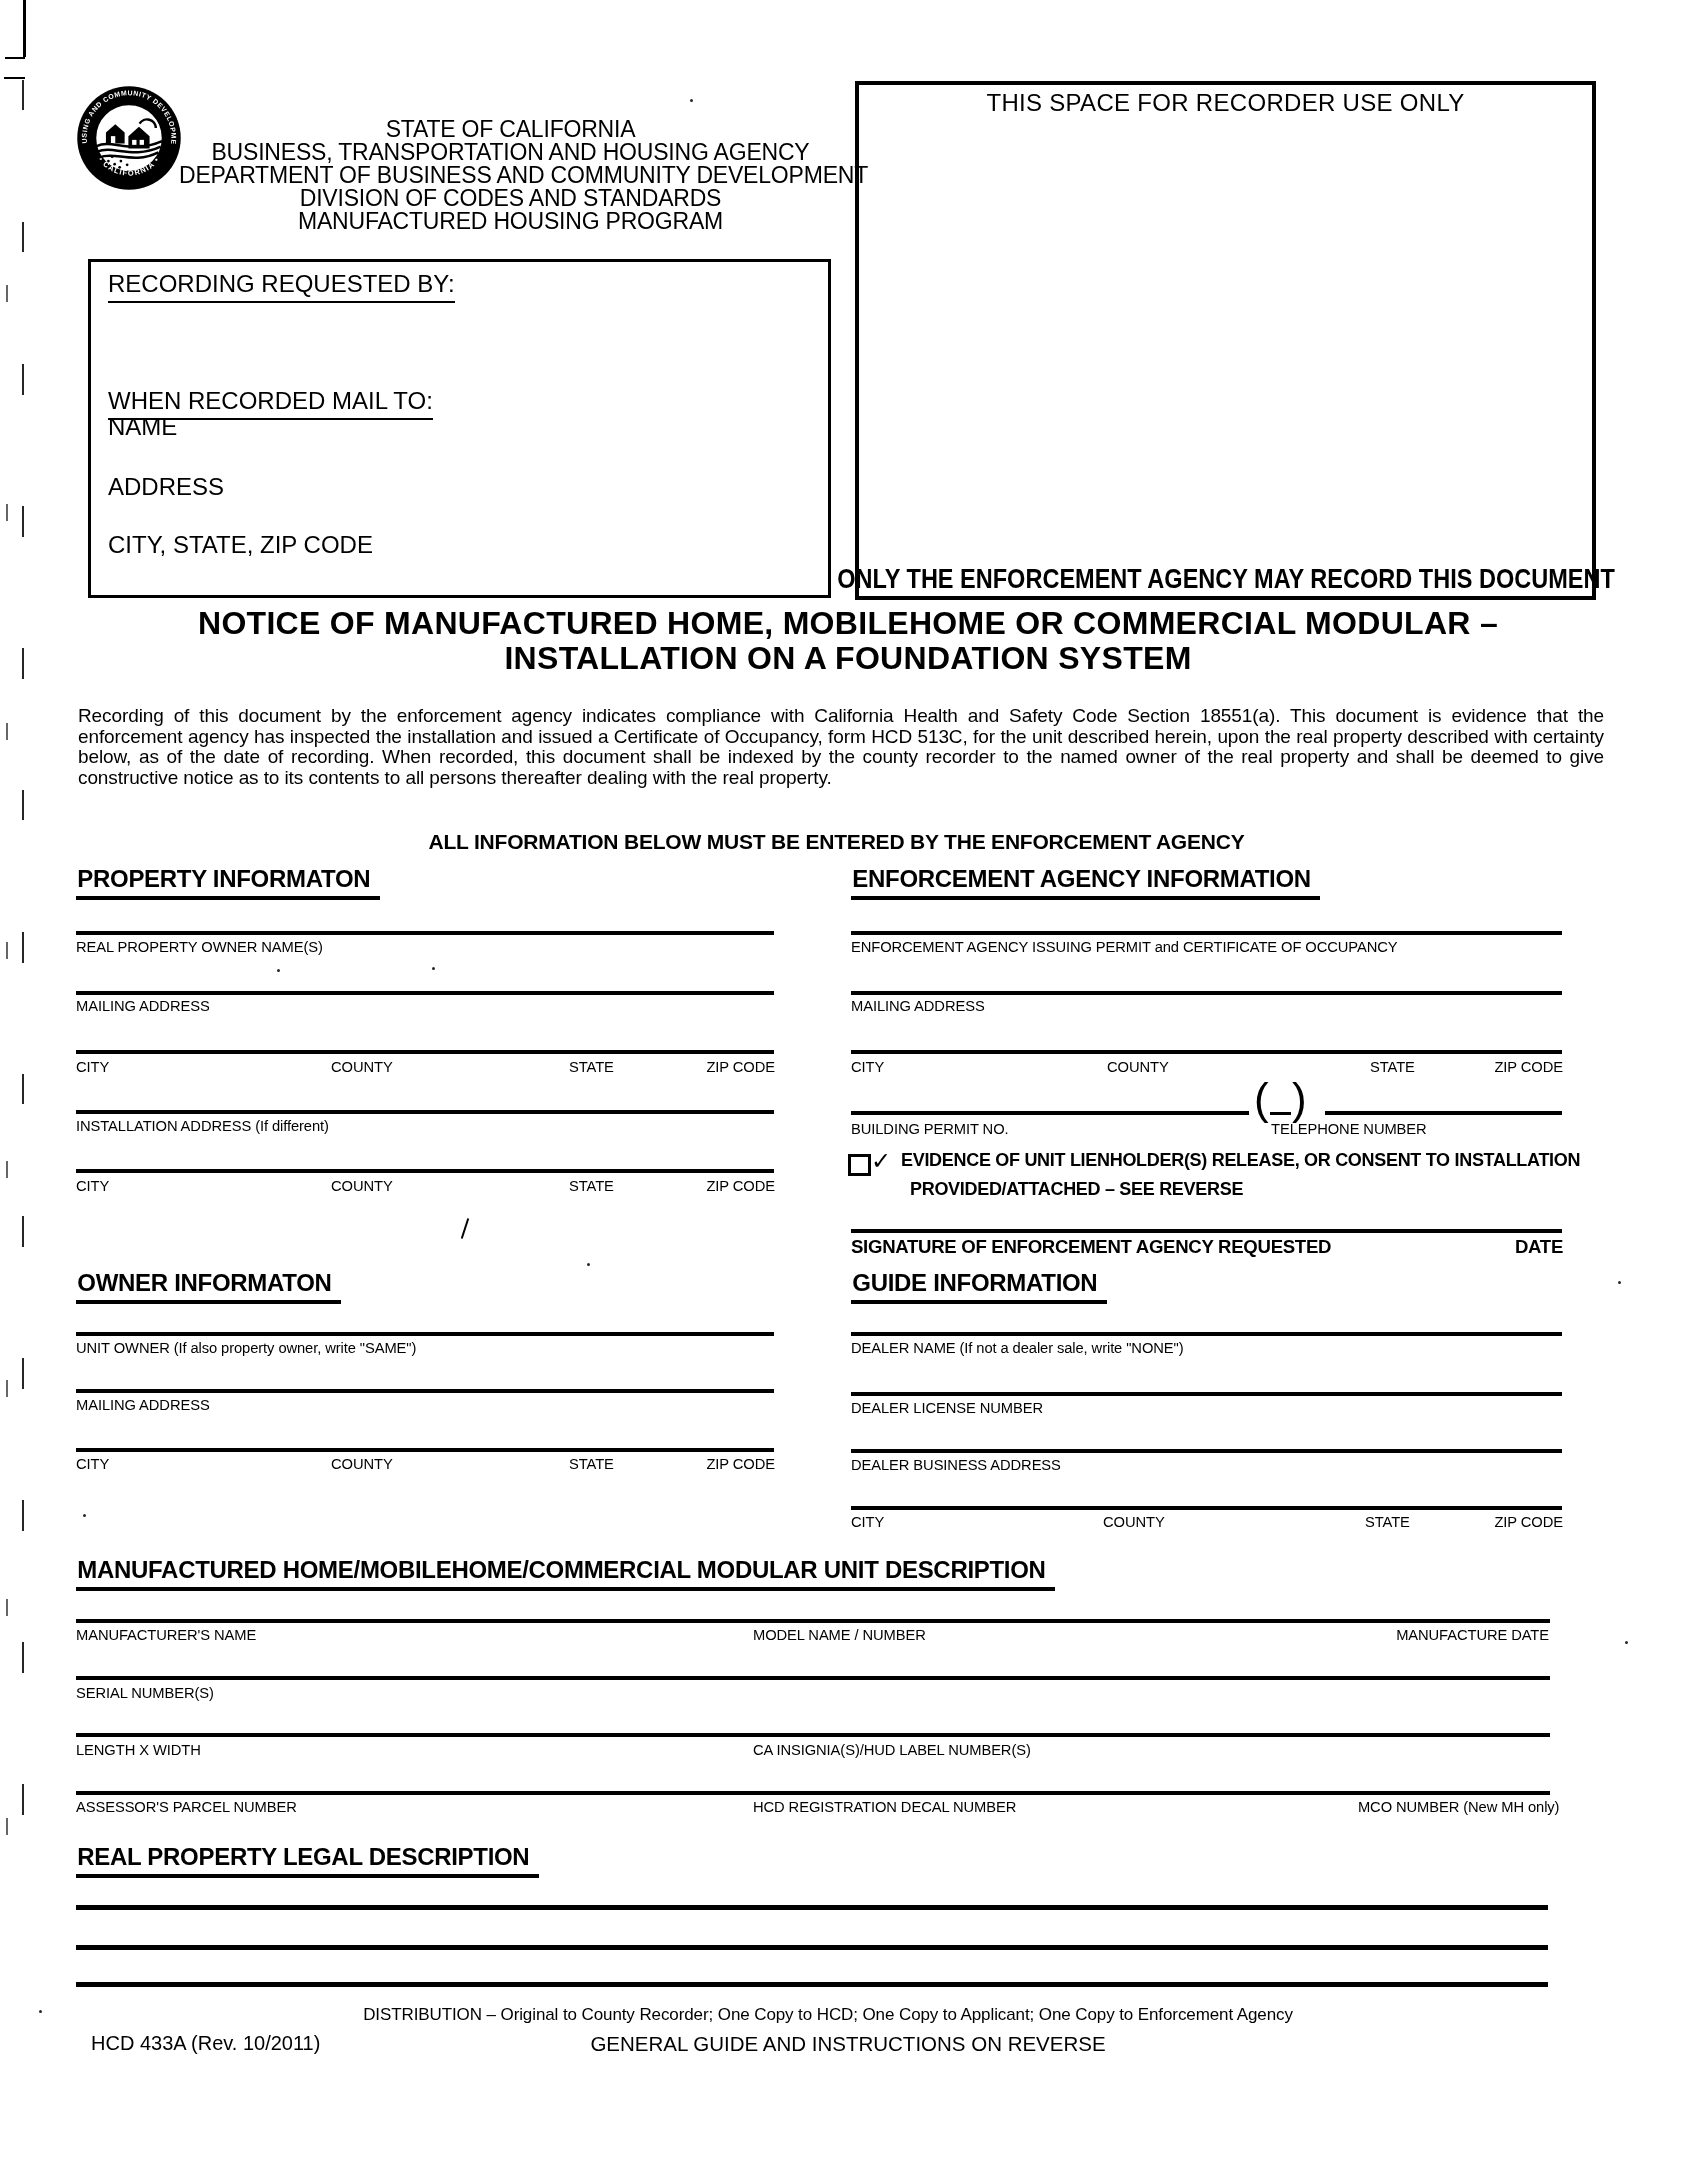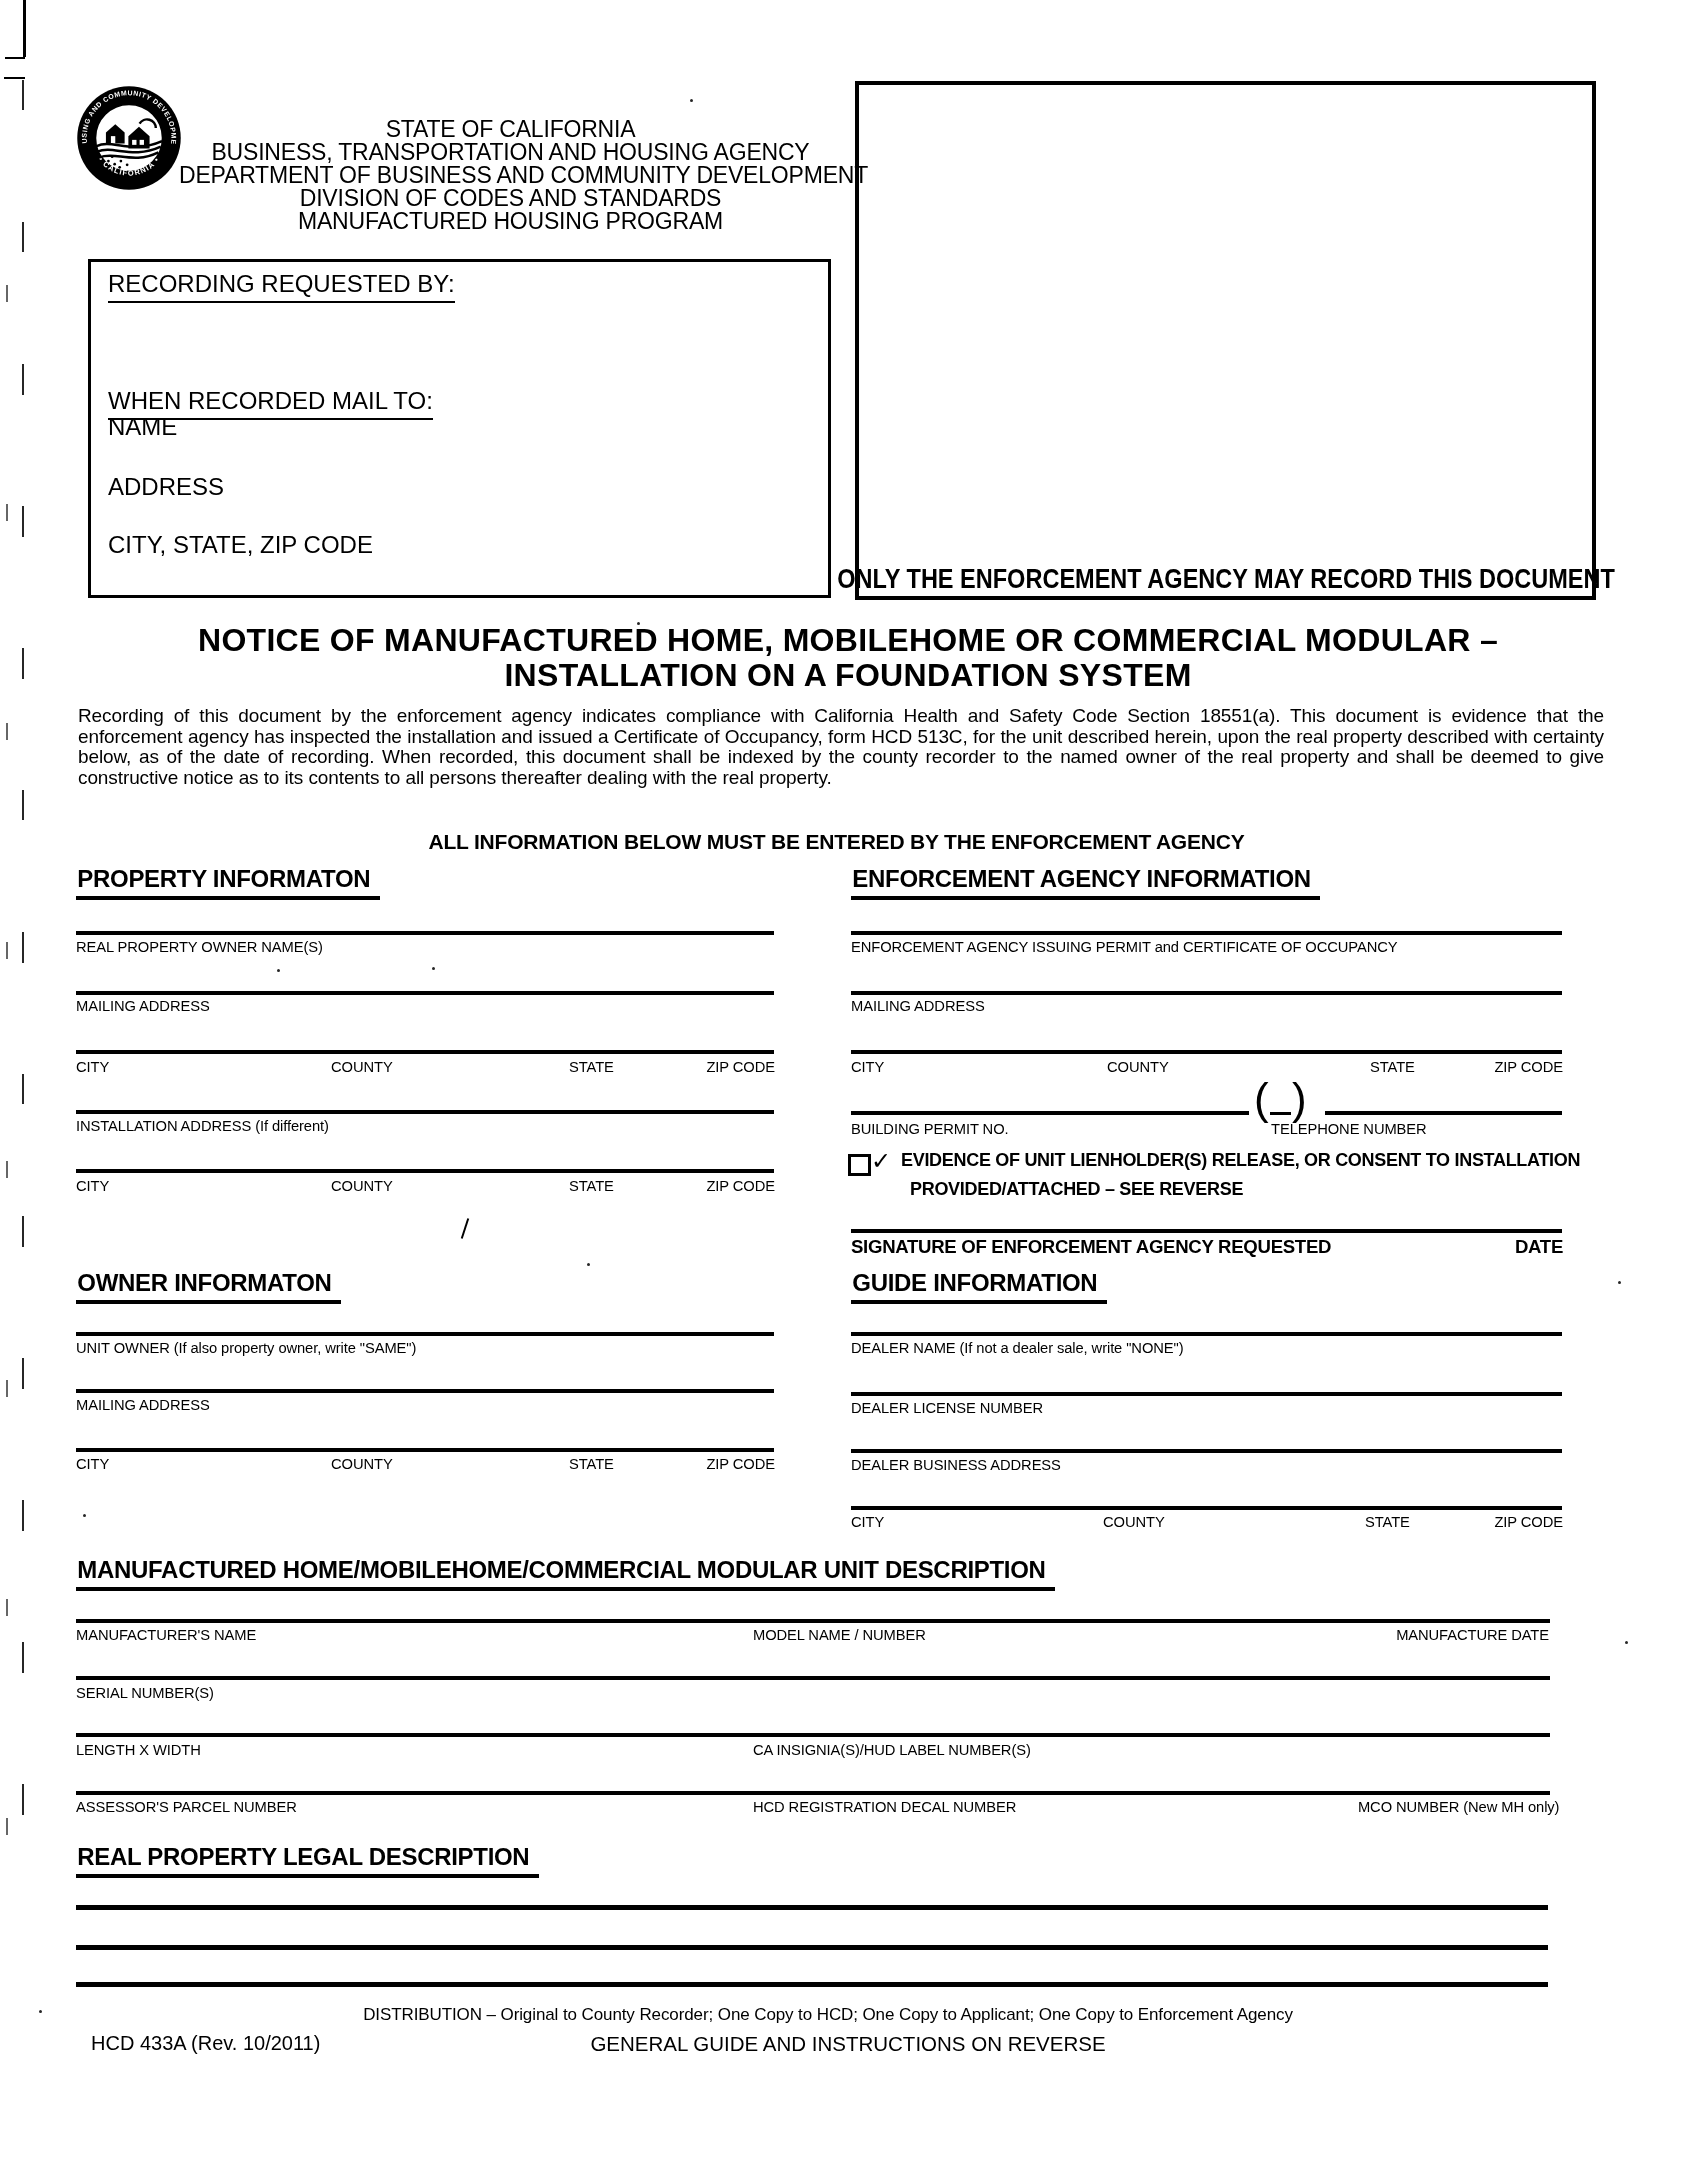--- a/index.html
+++ b/index.html
@@ -28,21 +28,21 @@
   
   .recorder-box { position:absolute; left:855px; top:81px; width:733px; height:511px; border:4px solid #000; }
   .recorder-top { position:absolute; top:4px; left:0; width:100%; text-align:center; font-size:24px; letter-spacing:0.3px; }
   .recorder-bottom { position:absolute; bottom:1.3px; left:50%; transform:translateX(-50%) scaleX(0.84);
                      font-weight:bold; font-size:28px; white-space:nowrap; letter-spacing:0; }
   
   .recording-box { position:absolute; left:88px; top:259px; width:737px; height:333px; border:3.3px solid #000; font-size:24px; }
   .rec-item { position:absolute; left:17px; white-space:nowrap; }
   .u4 { border-bottom:2.7px solid #000; padding-bottom:2.7px; }
   
-  .title { position:absolute; left:0; top:623px; width:1696px; text-align:center;
+  .title { position:absolute; left:0; top:606px; width:1696px; text-align:center;
            font-weight:bold; font-size:32px; line-height:35px; letter-spacing:0.3px; }
   .intro { position:absolute; left:78px; top:706px; width:1526px; font-size:19px; line-height:20.5px;
            text-align:justify; letter-spacing:-0.1px; }
   .banner { position:absolute; left:66px; top:830px; width:1541px; text-align:center;
             font-weight:bold; font-size:21px; letter-spacing:-0.2px; }
   
   .cb { position:absolute; left:848px; top:1154px; width:17px; height:16px; border:3.3px solid #000; }
   .check { position:absolute; left:871px; top:1147px; font-size:24px; font-weight:bold; }
   .paren { position:absolute; top:1074px; font-size:44px; font-weight:400; }
   
@@ -119,20 +119,21 @@
 
   <div class="agency">
     <div>STATE OF CALIFORNIA</div>
     <div>BUSINESS, TRANSPORTATION AND HOUSING AGENCY</div>
     <div>DEPARTMENT OF BUSINESS AND COMMUNITY DEVELOPMENT</div>
     <div>DIVISION OF CODES AND STANDARDS</div>
     <div>MANUFACTURED HOUSING PROGRAM</div>
   </div>
 
   <div class="recorder-box">
+    <div class="recorder-top">THIS SPACE FOR RECORDER USE ONLY</div>
     <div class="recorder-bottom">ONLY THE ENFORCEMENT AGENCY MAY RECORD THIS DOCUMENT</div>
   </div>
 
   <div class="recording-box">
     <div class="rec-item u4" style="top:8px;">RECORDING REQUESTED BY:</div>
     <div class="rec-item u4" style="top:125px;">WHEN RECORDED MAIL TO:</div>
     <div class="rec-item" style="top:151px;">NAME</div>
     <div class="rec-item" style="top:211px;">ADDRESS</div>
     <div class="rec-item" style="top:269px;">CITY, STATE, ZIP CODE</div>
   </div>

